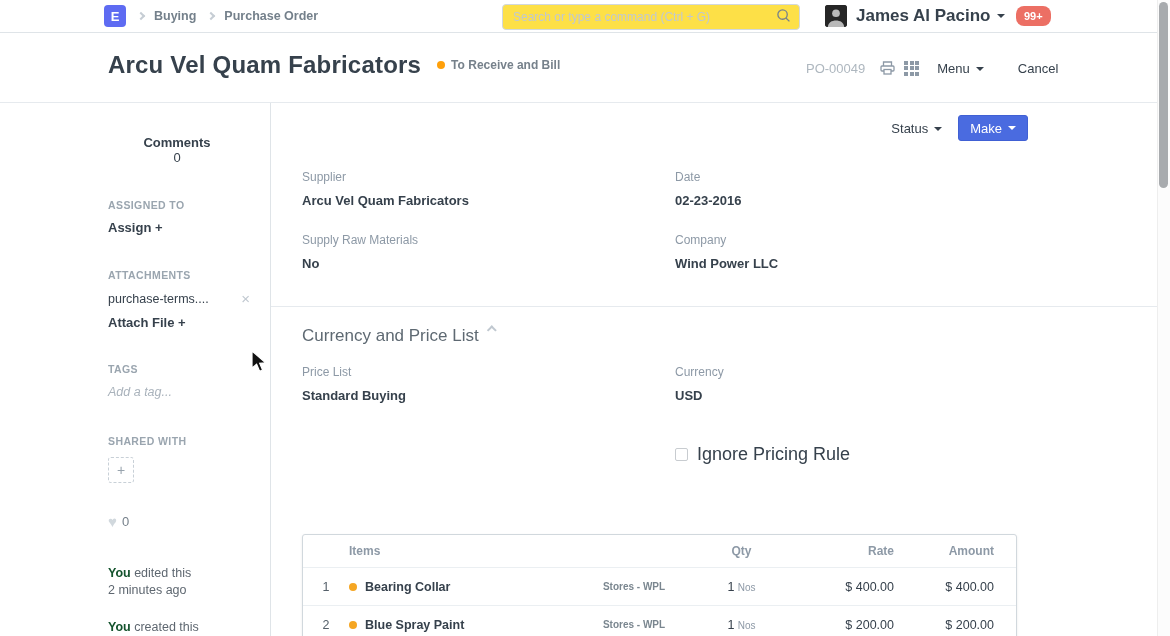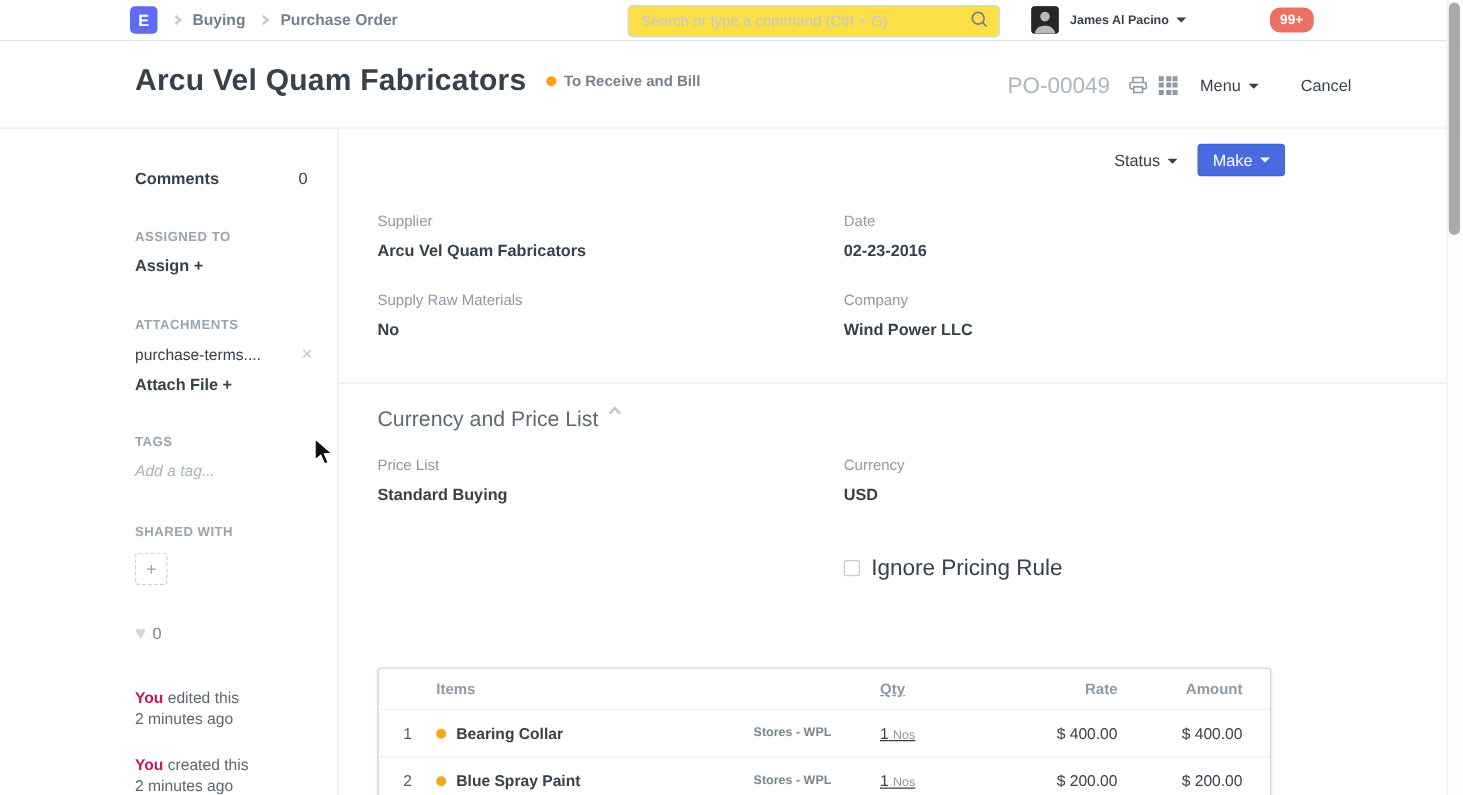--- a/index.html
+++ b/index.html
@@ -16,59 +16,59 @@
   .brand { position:absolute; left:104px; top:5px; display:flex; align-items:center; }
   .logo { width:22px; height:22px; border-radius:4px; background:#5e6bf2; color:#fff; font-weight:bold; font-size:13px; display:flex; align-items:center; justify-content:center; }
   .crumb-chev { display:inline-block; width:6px; height:6px; border-top:2px solid #c6cdd4; border-right:2px solid #c6cdd4; transform:rotate(45deg); margin:0 10px 0 12px; }
   .crumb { color:#74808b; font-weight:bold; font-size:12.5px; }
   .searchbox { position:absolute; left:502px; top:4px; width:298px; height:26px; border:1px solid #d1d8dd; border-radius:4px; background:#fde047; display:flex; align-items:center; }
   .searchbox input { border:0; outline:none; flex:1; padding:0 8px 0 10px; font:12px "Liberation Sans","DejaVu Sans",sans-serif; color:#55606a; background:transparent; }
   .searchbox input::placeholder { color:#c0c8d0; }
   .mag { margin-right:8px; }
   .userarea { position:absolute; left:825px; top:5px; display:flex; align-items:center; }
   .avatar { width:22px; height:22px; border-radius:3px; background:#262626; overflow:hidden; }
-  .username { margin-left:9px; font-weight:bold; font-size:10px; color:#36414c; }
+  .username { margin-left:9px; font-weight:bold; font-size:17px; color:#36414c; }
   .caret { display:inline-block; width:0; height:0; border-left:4px solid transparent; border-right:4px solid transparent; border-top:4px solid currentColor; vertical-align:middle; margin-left:6px; }
   .badge { position:absolute; left:1016px; top:6px; height:20px; padding:0 8px; background:#ec6f64; color:#fff; font-weight:bold; font-size:11px; border-radius:8px; display:flex; align-items:center; }
 
   
   .pagehead { position:absolute; top:33px; left:0; right:0; height:70px; background:#fff; border-bottom:1px solid #e6eaee; }
   .titlewrap { position:absolute; left:108px; top:18px; display:flex; align-items:center; }
   .title { font-size:24px; font-weight:bold; color:#36414c; letter-spacing:.2px; }
   .indicator { display:flex; align-items:center; margin-left:16px; }
   .dot { width:8px; height:8px; border-radius:50%; background:#ffa00a; margin-right:6px; }
   .ind-label { color:#76818b; font-weight:bold; font-size:12px; }
   .head-actions { position:absolute; left:806px; top:0; height:70px; display:flex; align-items:center; }
-  .docid { color:#aeb7bf; font-size:18px; }
+  .docid { color:#aeb7bf; font-size:13px; }
   .icon-btn { margin-left:14px; cursor:pointer; display:flex; align-items:center; }
   .grid-icon { display:grid; grid-template-columns:repeat(3,4px); grid-gap:1.5px; margin-left:8px; }
   .grid-icon span { width:4px; height:4px; background:#8d99a6; }
   .menu-btn { margin-left:18px; color:#36414c; font-size:13px; cursor:pointer; }
   .cancel-btn { margin-left:34px; color:#36414c; font-size:13px; cursor:pointer; }
 
   
   .sidebar { position:absolute; top:103px; left:108px; width:150px; }
   .vdivider { position:absolute; top:103px; left:270px; bottom:0; width:1px; background:#dfe4e8; }
   .main { position:absolute; top:103px; left:271px; right:13px; bottom:0; background:#fff; }
   .container { margin-left:31px; width:726px; }
 
   
-  .sb-row { display:flex; justify-content:space-between; width:138px; }
+  .sb-row { display:flex; justify-content:space-between; align-items:center; width:138px;flex-direction:column; }
   .comments { margin-top:32px; font-size:13px; font-weight:bold; cursor:pointer; }
   .sb-heading { margin-top:34px; font-size:10.5px; font-weight:bold; color:#9aa5af; letter-spacing:.4px; }
   .sb-action { margin-top:9px; font-size:13px; font-weight:bold; color:#36414c; cursor:pointer; }
   .attach-row { margin-top:10px; width:142px; font-size:12.5px; display:flex; justify-content:space-between; align-items:center; }
   .x-icon { color:#c0c8d0; font-size:15px; cursor:pointer; line-height:1; }
   .tag-input { margin-top:10px; font-style:italic; color:#aab3bc; font-size:12.5px; cursor:text; }
   .share-btn { margin-top:10px; width:26px; height:26px; border:1px dashed #c8d0d7; border-radius:3px; color:#98a3ad; font-size:14px; display:flex; align-items:center; justify-content:center; cursor:pointer; }
   .like-row { margin-top:30px; display:flex; align-items:center; color:#76818b; font-size:13px; }
   .heart { color:#d1d8dd; font-size:15px; margin-right:5px; cursor:pointer; }
   .activity { margin-top:35px; color:#5e6770; font-size:12.5px; line-height:17px; }
   .activity.second { margin-top:20px; }
-  .activity b { color:#be185d; }
+  .activity b { color:#14532d; }
 
   
   .toolbar { padding-top:12px; display:flex; justify-content:flex-end; align-items:center; }
   .status-btn { color:#36414c; font-size:13px; margin-right:16px; cursor:pointer; }
   .make-btn { background:#4a6be0; border:1px solid #4060d4; color:#fff; font-size:13px; border-radius:3px; height:26px; padding:0 11px; display:flex; align-items:center; cursor:pointer; }
   .make-btn .caret { color:#fff; }
   .fields { margin-top:29px; display:grid; grid-template-columns:373px 1fr; }
   .field { margin-bottom:25px; }
   .flabel { color:#8d99a6; font-size:12px; margin-bottom:9px; }
   .fvalue { color:#36414c; font-size:13px; font-weight:bold; }
@@ -82,21 +82,21 @@
 
   
   .items-table { margin-top:69px; width:715px; border:1px solid #d1d8dd; border-radius:3px; background:#fff; box-shadow:0 1px 3px rgba(0,0,0,.08); }
   .trow { display:flex; align-items:center; height:38px; border-top:1px solid #ebeff2; font-size:12.5px; }
   .thead { height:32px; border-top:0; color:#8d99a6; font-weight:bold; font-size:12px; }
   .c-idx { width:46px; text-align:center; color:#55606a; }
   .c-item { width:215px; display:flex; align-items:center; font-weight:bold; }
   .thead .c-item { font-weight:bold; }
   .item-dot { width:8px; height:8px; border-radius:50%; background:#f5a623; margin-right:8px; }
   .c-wh { width:140px; text-align:center; font-size:10px; font-weight:bold; color:#7a868f; }
-  .c-qty { width:75px; text-align:left;text-decoration:underline; }
+  .c-qty { width:75px; text-align:center; }
   .c-rate { width:115px; text-align:right; }
   .c-amt { width:114px; text-align:right; padding-right:14px; }
   .uom { font-size:10px; color:#8d99a6; }
 
   
   .scroll-track { position:absolute; top:0; right:0; bottom:0; width:13px; background:#fcfcfc; border-left:1px solid #eee; z-index:9; }
   .scroll-thumb { position:absolute; top:2px; right:2px; width:9px; height:186px; border-radius:5px; background:#a8abae; }
 
   .cursor { position:absolute; left:250px; top:350px; z-index:20; pointer-events:none; }
 </style>

